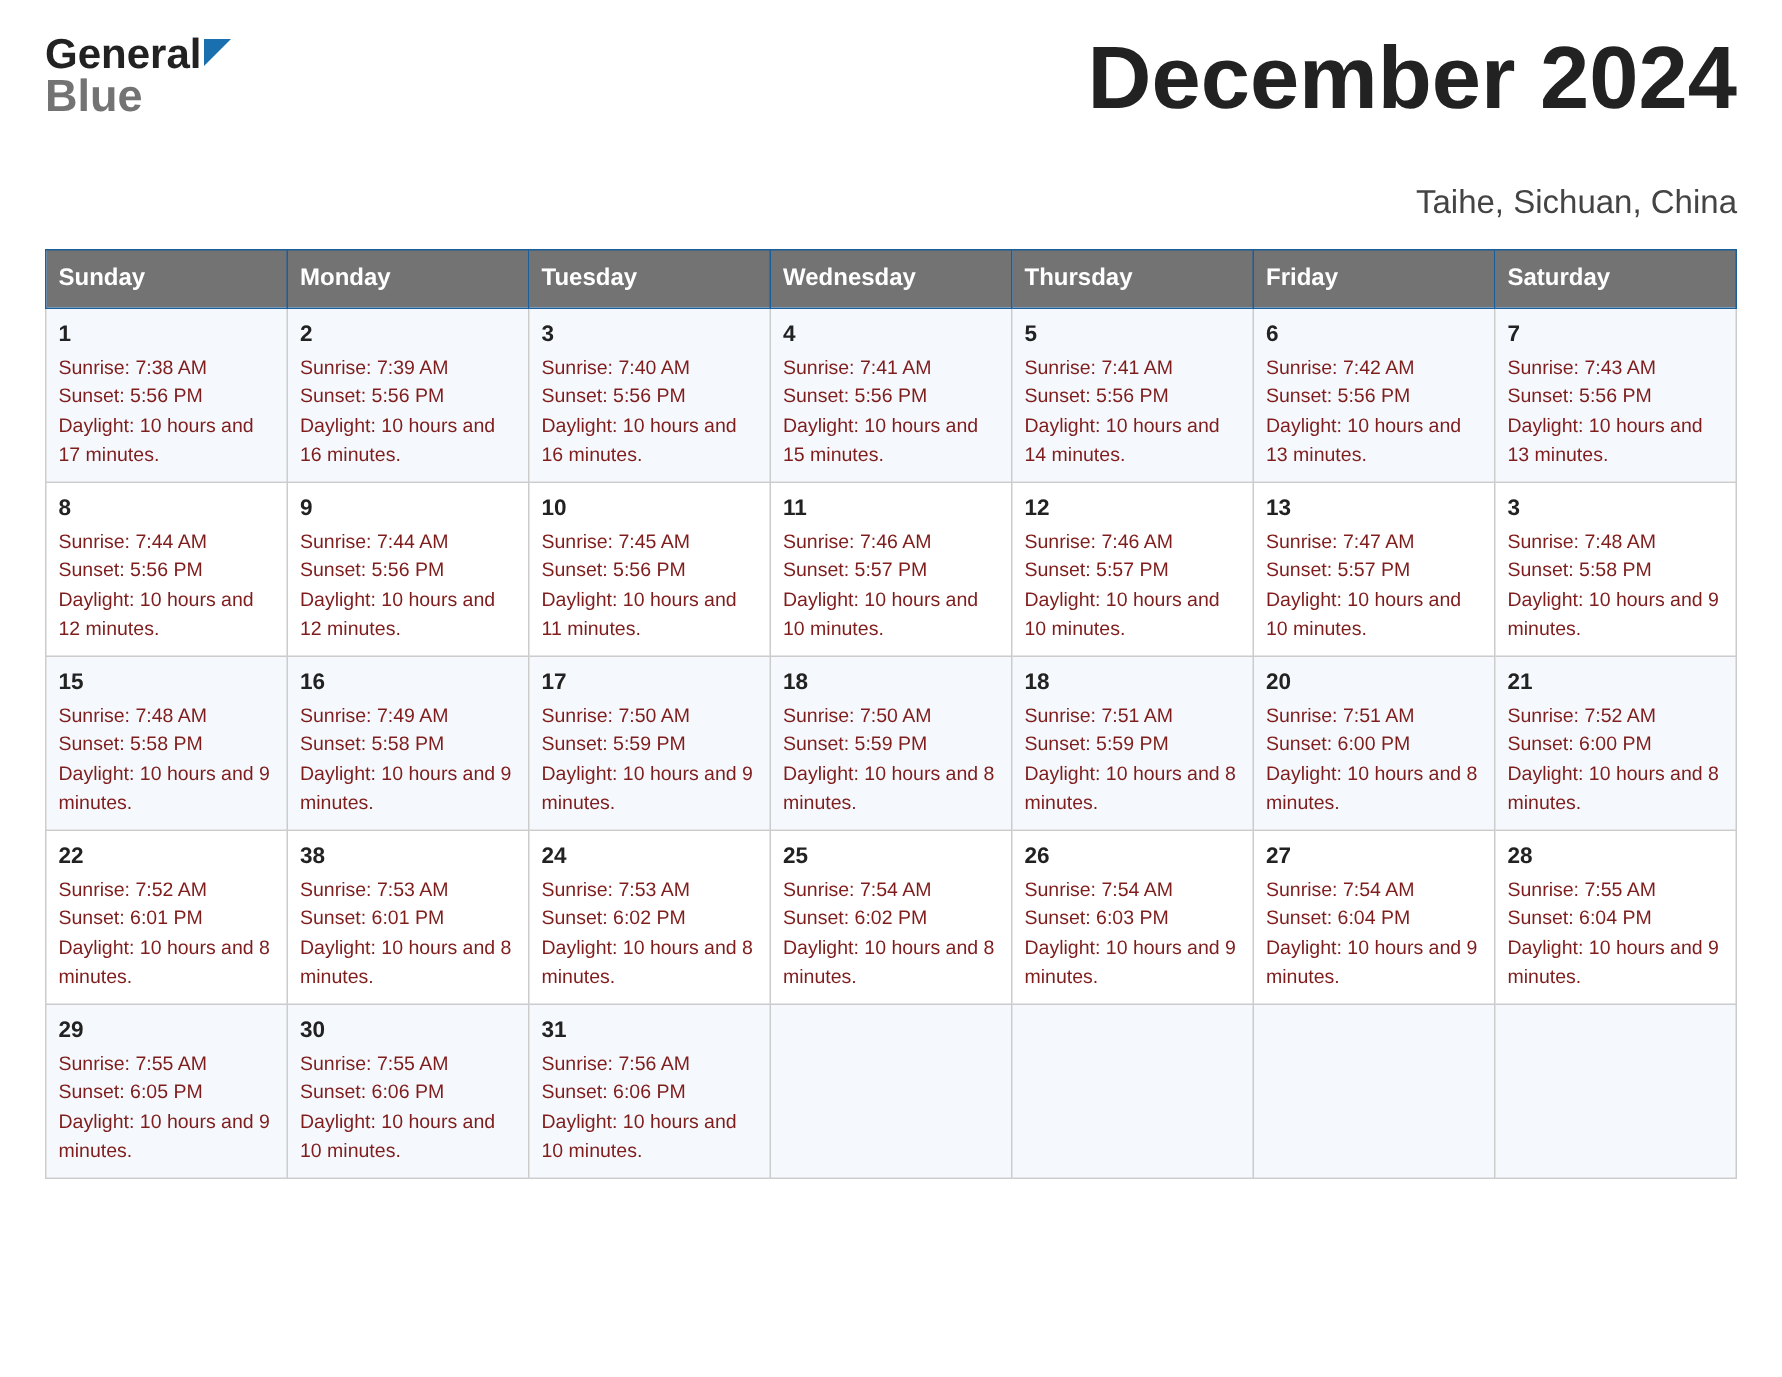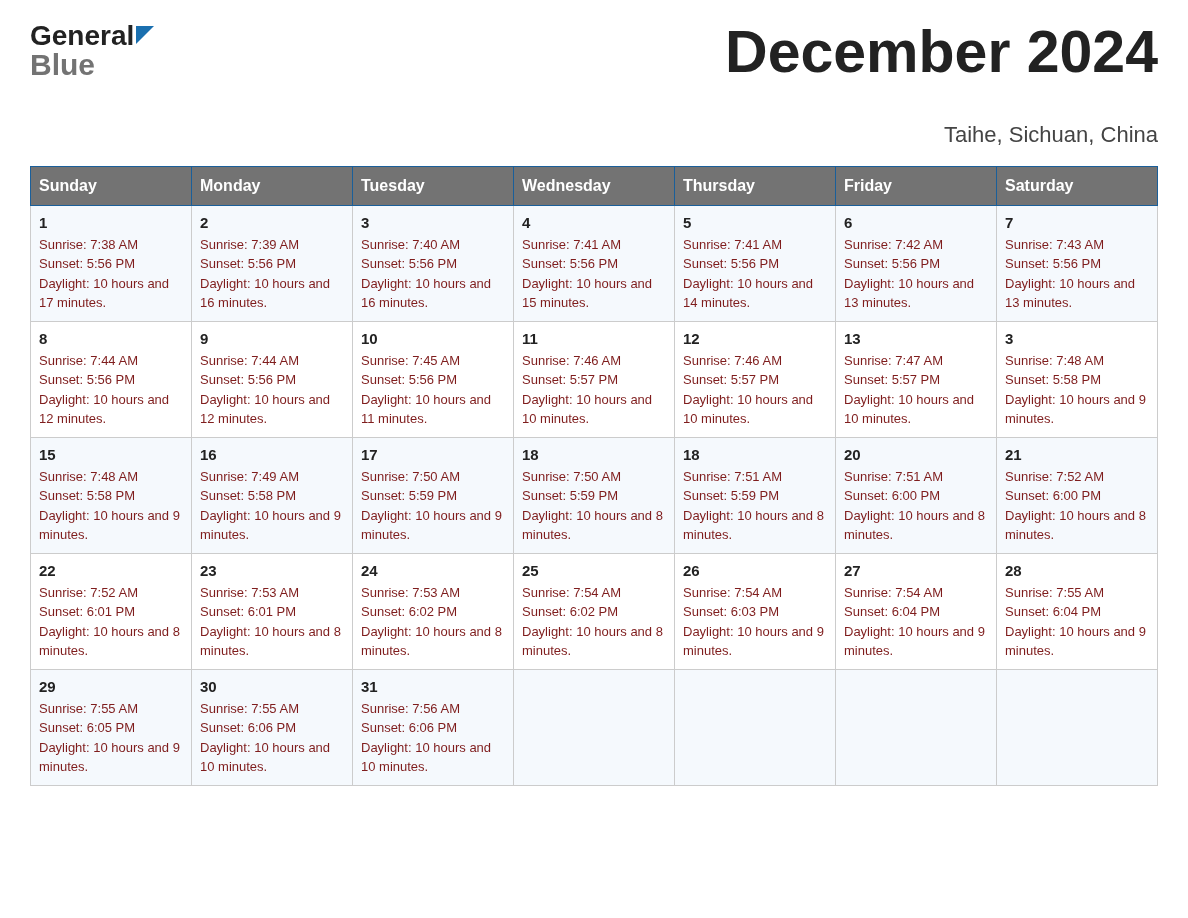--- a/index.html
+++ b/index.html
@@ -206,21 +206,21 @@
           <span class="day-num">21</span>
           <div class="day-info">Sunrise: 7:52 AM<br>Sunset: 6:00 PM<br>Daylight: 10 hours and 8 minutes.</div>
         </td>
       </tr>
       <tr>
         <td>
           <span class="day-num">22</span>
           <div class="day-info">Sunrise: 7:52 AM<br>Sunset: 6:01 PM<br>Daylight: 10 hours and 8 minutes.</div>
         </td>
         <td>
-          <span class="day-num">23</span>
+          <span class="day-num">38</span>
           <div class="day-info">Sunrise: 7:53 AM<br>Sunset: 6:01 PM<br>Daylight: 10 hours and 8 minutes.</div>
         </td>
         <td>
           <span class="day-num">24</span>
           <div class="day-info">Sunrise: 7:53 AM<br>Sunset: 6:02 PM<br>Daylight: 10 hours and 8 minutes.</div>
         </td>
         <td>
           <span class="day-num">25</span>
           <div class="day-info">Sunrise: 7:54 AM<br>Sunset: 6:02 PM<br>Daylight: 10 hours and 8 minutes.</div>
         </td>

